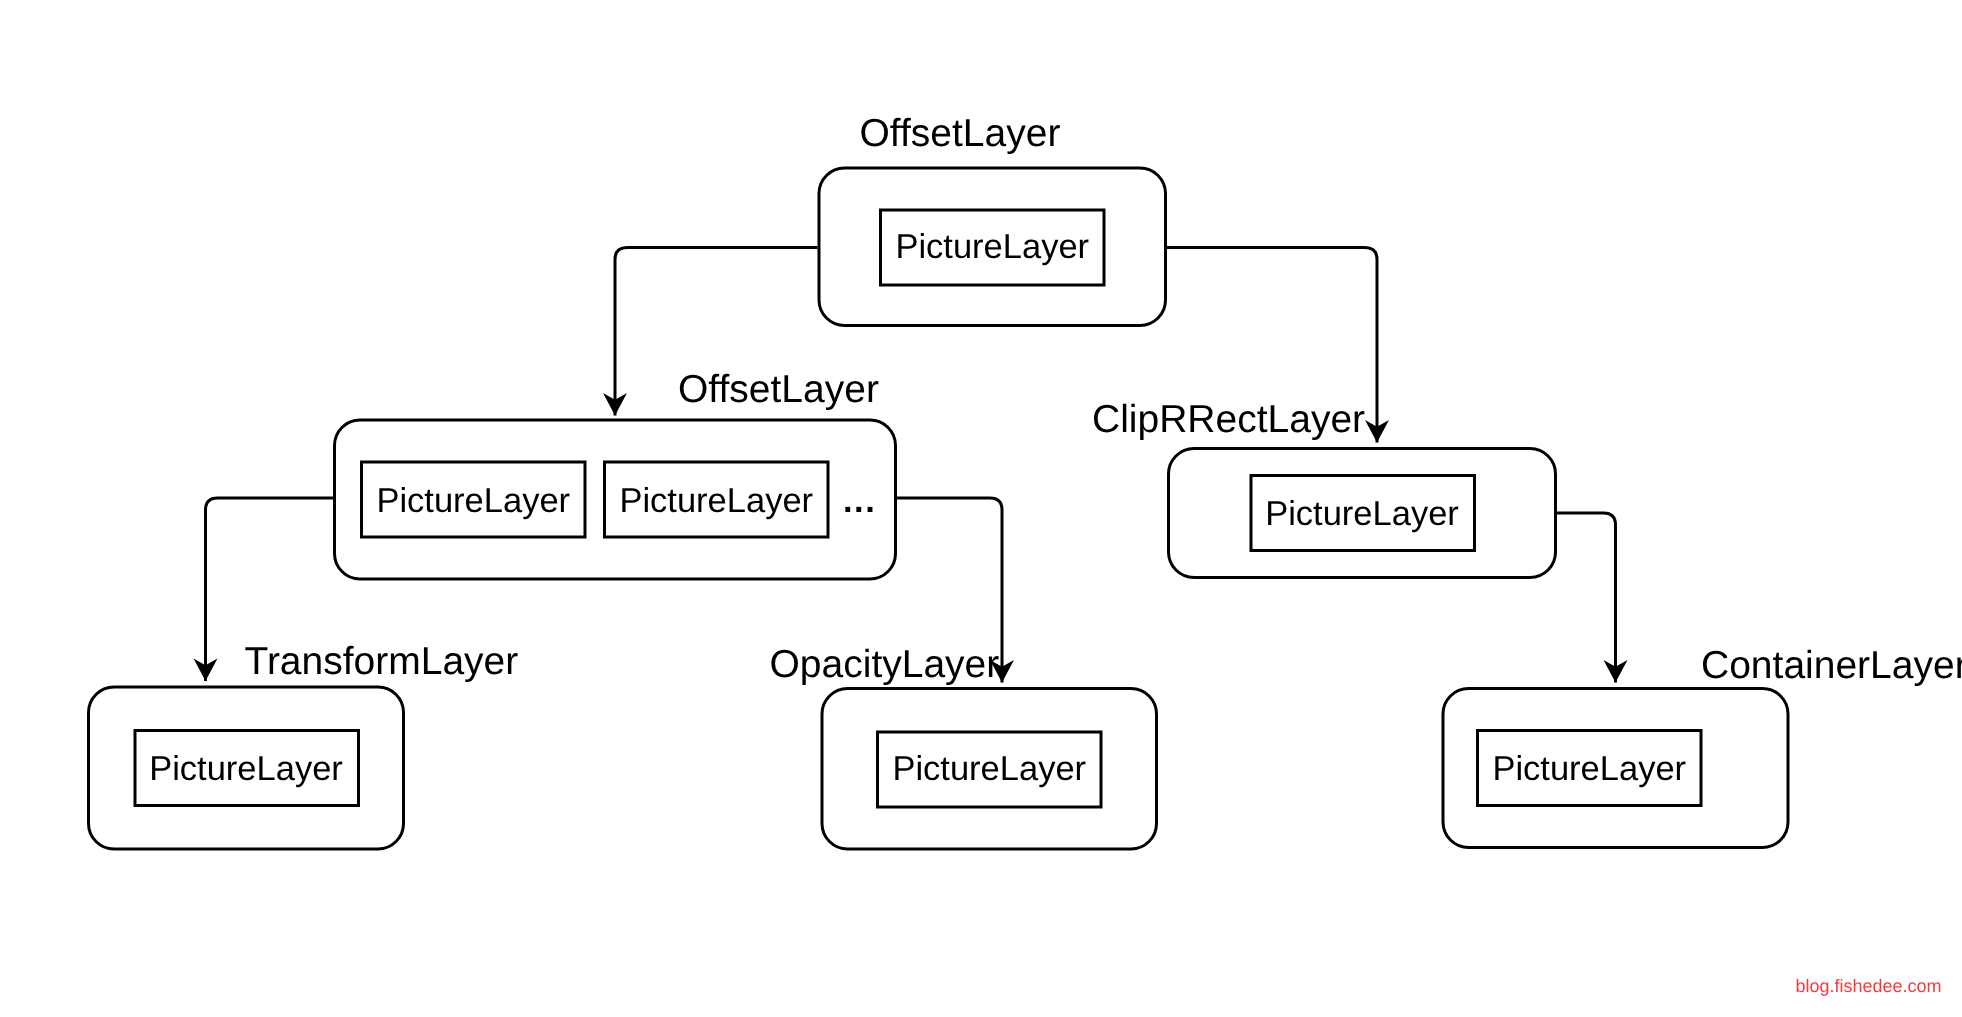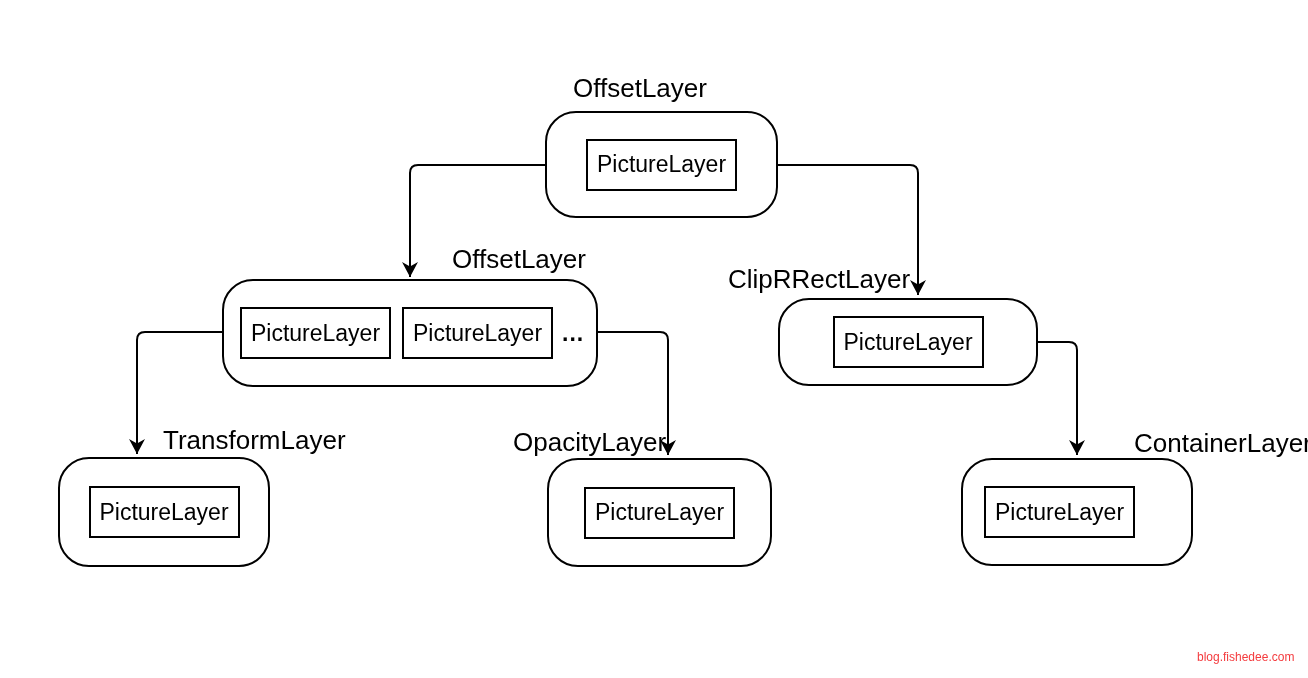--- a/index.html
+++ b/index.html
@@ -21,21 +21,21 @@
     position: absolute;
     left: 0; top: 0;
     width: 1308px;
     height: 678px;
     pointer-events: none;
   }
   .node {
     position: absolute;
     background: #ffffff;
     border: 2px solid #000000;
-    border-radius: 31px;
+    border-radius: 18px;
     display: flex;
     align-items: center;
     justify-content: center;
   }
   .node.row { justify-content: flex-start; }
   .leaf {
     width: 151px;
     height: 52px;
     border: 2px solid #000000;
     background: #ffffff;

